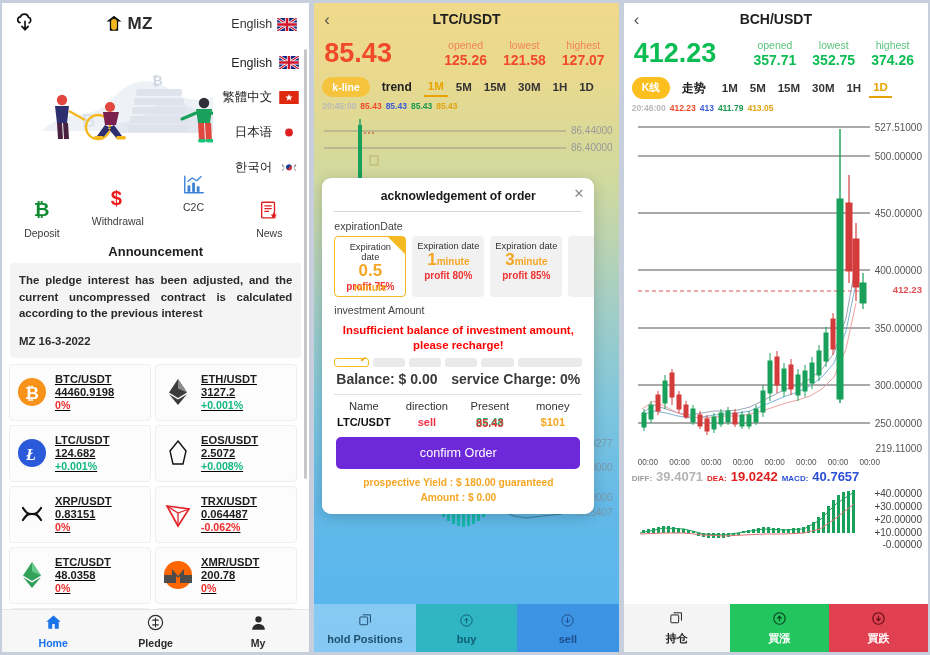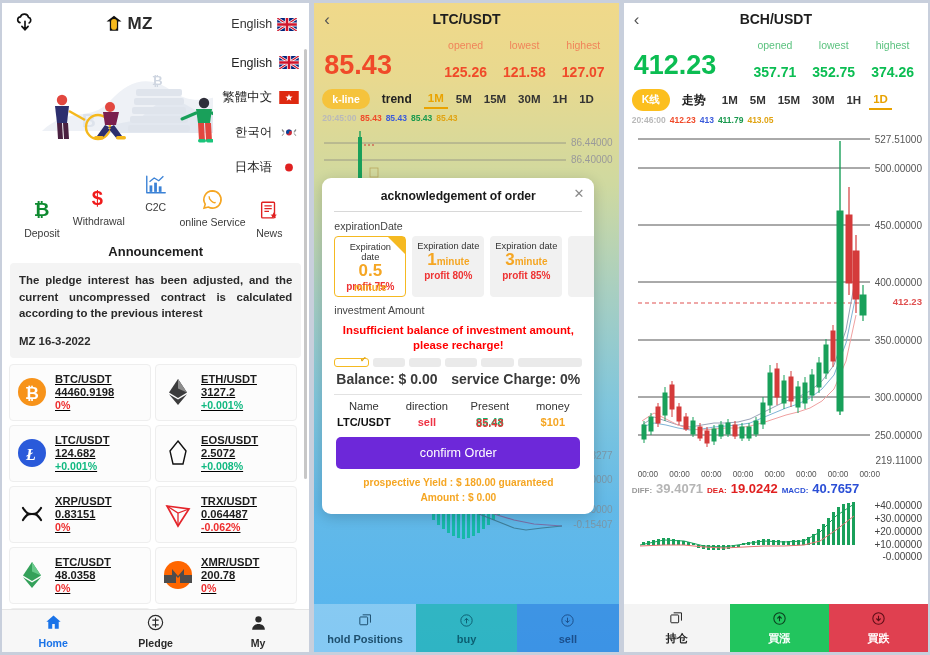--- a/index.html
+++ b/index.html
@@ -62,21 +62,21 @@
   .tb.active .tb-lb { color: #1a73e8; }
 
   
   .t-head { height: 32px; display: flex; align-items: center; position: relative; }
   .back { position: absolute; left: 10px; font-size: 17px; color: #555; line-height: 1; }
   .t-title { flex: 1; text-align: center; font-size: 14px; font-weight: 700; color: #1e1e1e; }
 
   .t-prices { display: flex; align-items: flex-end; padding: 4px 10px 2px; gap: 10px; }
   .t-last { font-size: 27px; font-weight: 700; line-height: 1; padding-bottom: 1px;}
   .t-stats { display: flex; gap: 16px; flex: 1; justify-content: flex-end; padding-right: 4px;}
-  .t-stat { display: flex; flex-direction: column; align-items: center; gap: 13px; }
+  .t-stat { display: flex; flex-direction: column; align-items: center; gap: 1px; }
   .t-stat-lb { font-size: 10.5px; }
   .t-stat-v { font-size: 14px; font-weight: 700; }
   .red { color: #f04a29; } .green { color: #0bbd52; }
   .lb-red { color: #f0845a; } .lb-green { color: #5bc27f; }
 
   .t-tabs { display: flex; align-items: center; gap: 4px; padding: 7px 8px 2px; }
   .kl { background: #f5c33c; color: #fff; font-size: 10.5px; font-weight: 700; border-radius: 11px; padding: 4px 10px; }
   .kl3 { background: #fcbf1e; }
   .tr { font-size: 12px; font-weight: 700; color: #222; padding: 0 8px; }
   .tf { font-size: 11.5px; font-weight: 700; color: #333; padding: 3px 4px; }
@@ -188,38 +188,38 @@
       <div class="lang-row">
         <span>繁體中文</span>
         <span class="flag">
           <svg viewBox="0 0 60 40" width="20" height="13">
               <rect width="60" height="40" fill="#de2910"></rect>
             <path d="M30 9 33 17 41 17 35 22 37 30 30 25 23 30 25 22 19 17 27 17Z" fill="#fff"></path>
             </svg>
         </span>
       </div>
       <div class="lang-row">
+        <span>日本语</span>
+        <span class="flag">
+          <svg viewBox="0 0 60 40" width="20" height="13">
+              <rect width="60" height="40" fill="#fff"></rect>
+            <circle cx="30" cy="20" r="12" fill="#e02020"></circle>
+            </svg>
+        </span>
+      </div>
+      <div class="lang-row">
         <span>한국어</span>
         <span class="flag">
           <svg viewBox="0 0 60 40" width="20" height="13">
               <rect width="60" height="40" fill="#fff"></rect>
             <circle cx="30" cy="20" r="9" fill="#cd2e3a"></circle>
             <path d="M21 20a9 9 0 0 1 18 0 4.5 4.5 0 0 0-9 0 4.5 4.5 0 0 1-9 0Z" fill="#0047a0"></path>
             <g stroke="#111" stroke-width="1.6">
                 <path d="M9 10l5 7M9 13l5 7M51 10l-5 7M51 13l-5 7M9 30l5-7M51 30l-5-7"></path>
               </g>
-            </svg>
-        </span>
-      </div>
-      <div class="lang-row">
-        <span>日本语</span>
-        <span class="flag">
-          <svg viewBox="0 0 60 40" width="20" height="13">
-              <rect width="60" height="40" fill="#fff"></rect>
-            <circle cx="30" cy="20" r="12" fill="#e02020"></circle>
             </svg>
         </span>
       </div>
     </div>
 
     <div class="hero">
       <svg viewBox="0 0 306 118" width="306" height="118">
         <rect width="306" height="118" fill="#fff"></rect>
         <path d="M40 86c28-26 48-8 68-30s40-26 62-10 44 8 70-6v46H40Z" fill="#eef1f6"></path>
         <path d="M100 88c18-16 30-6 44-20s28-16 44-6 30 6 48-2v28H100Z" fill="#e3e8f0"></path>
@@ -281,29 +281,20 @@
         <span class="qn-ico">
           <svg viewBox="0 0 26 24" width="24" height="23" fill="none" stroke="#3b82d6" stroke-width="1.5">
             <path d="M3 3v18M3 21h20" stroke-linecap="round"></path>
             <rect x="6" y="13" width="3" height="7" fill="#3b82d6" stroke="none"></rect>
             <rect x="11" y="10" width="3" height="10" fill="#3b82d6" stroke="none"></rect>
             <rect x="16" y="14" width="3" height="6" fill="#3b82d6" stroke="none"></rect>
             <path d="M6 9l5-4 5 3 5-5" stroke="#3b82d6" stroke-width="1.4"></path>
             </svg>
         </span>
         <span class="qn-lb">C2C</span>
-      </div>
-      <div class="qn" style="margin-bottom:11px">
-        <span class="qn-ico">
-          <svg viewBox="0 0 24 24" width="23" height="23" fill="none" stroke="#f5a623" stroke-width="1.7">
-            <path d="M12 3a9 9 0 0 0-7.6 13.8L3.2 21l4.4-1.1A9 9 0 1 0 12 3Z"></path>
-            <path d="M8.6 8.6c-.4 1.6 1 3.8 2.2 4.9 1.2 1.1 3.2 2.2 4.5 1.6" stroke-width="1.5"></path>
-            </svg>
-        </span>
-        <span class="qn-lb">online Service</span>
       </div>
       <div class="qn">
         <span class="qn-ico">
           <svg viewBox="0 0 24 24" width="22" height="23" fill="none" stroke="#e02020" stroke-width="1.5">
             <rect x="4" y="3" width="14" height="17" rx="1"></rect>
             <path d="M7 7h8M7 10h8M7 13h5" stroke-width="1.2"></path>
             <path d="M17 16l1.4 3 3.1.3-2.3 2 .7 3-2.9-1.6L14 24.3l.7-3-2.3-2 3.1-.3Z" fill="#e02020" stroke="none" transform="translate(0,-4) scale(.78) translate(5,7)"></path>
             </svg>
         </span>
         <span class="qn-lb">News</span>

